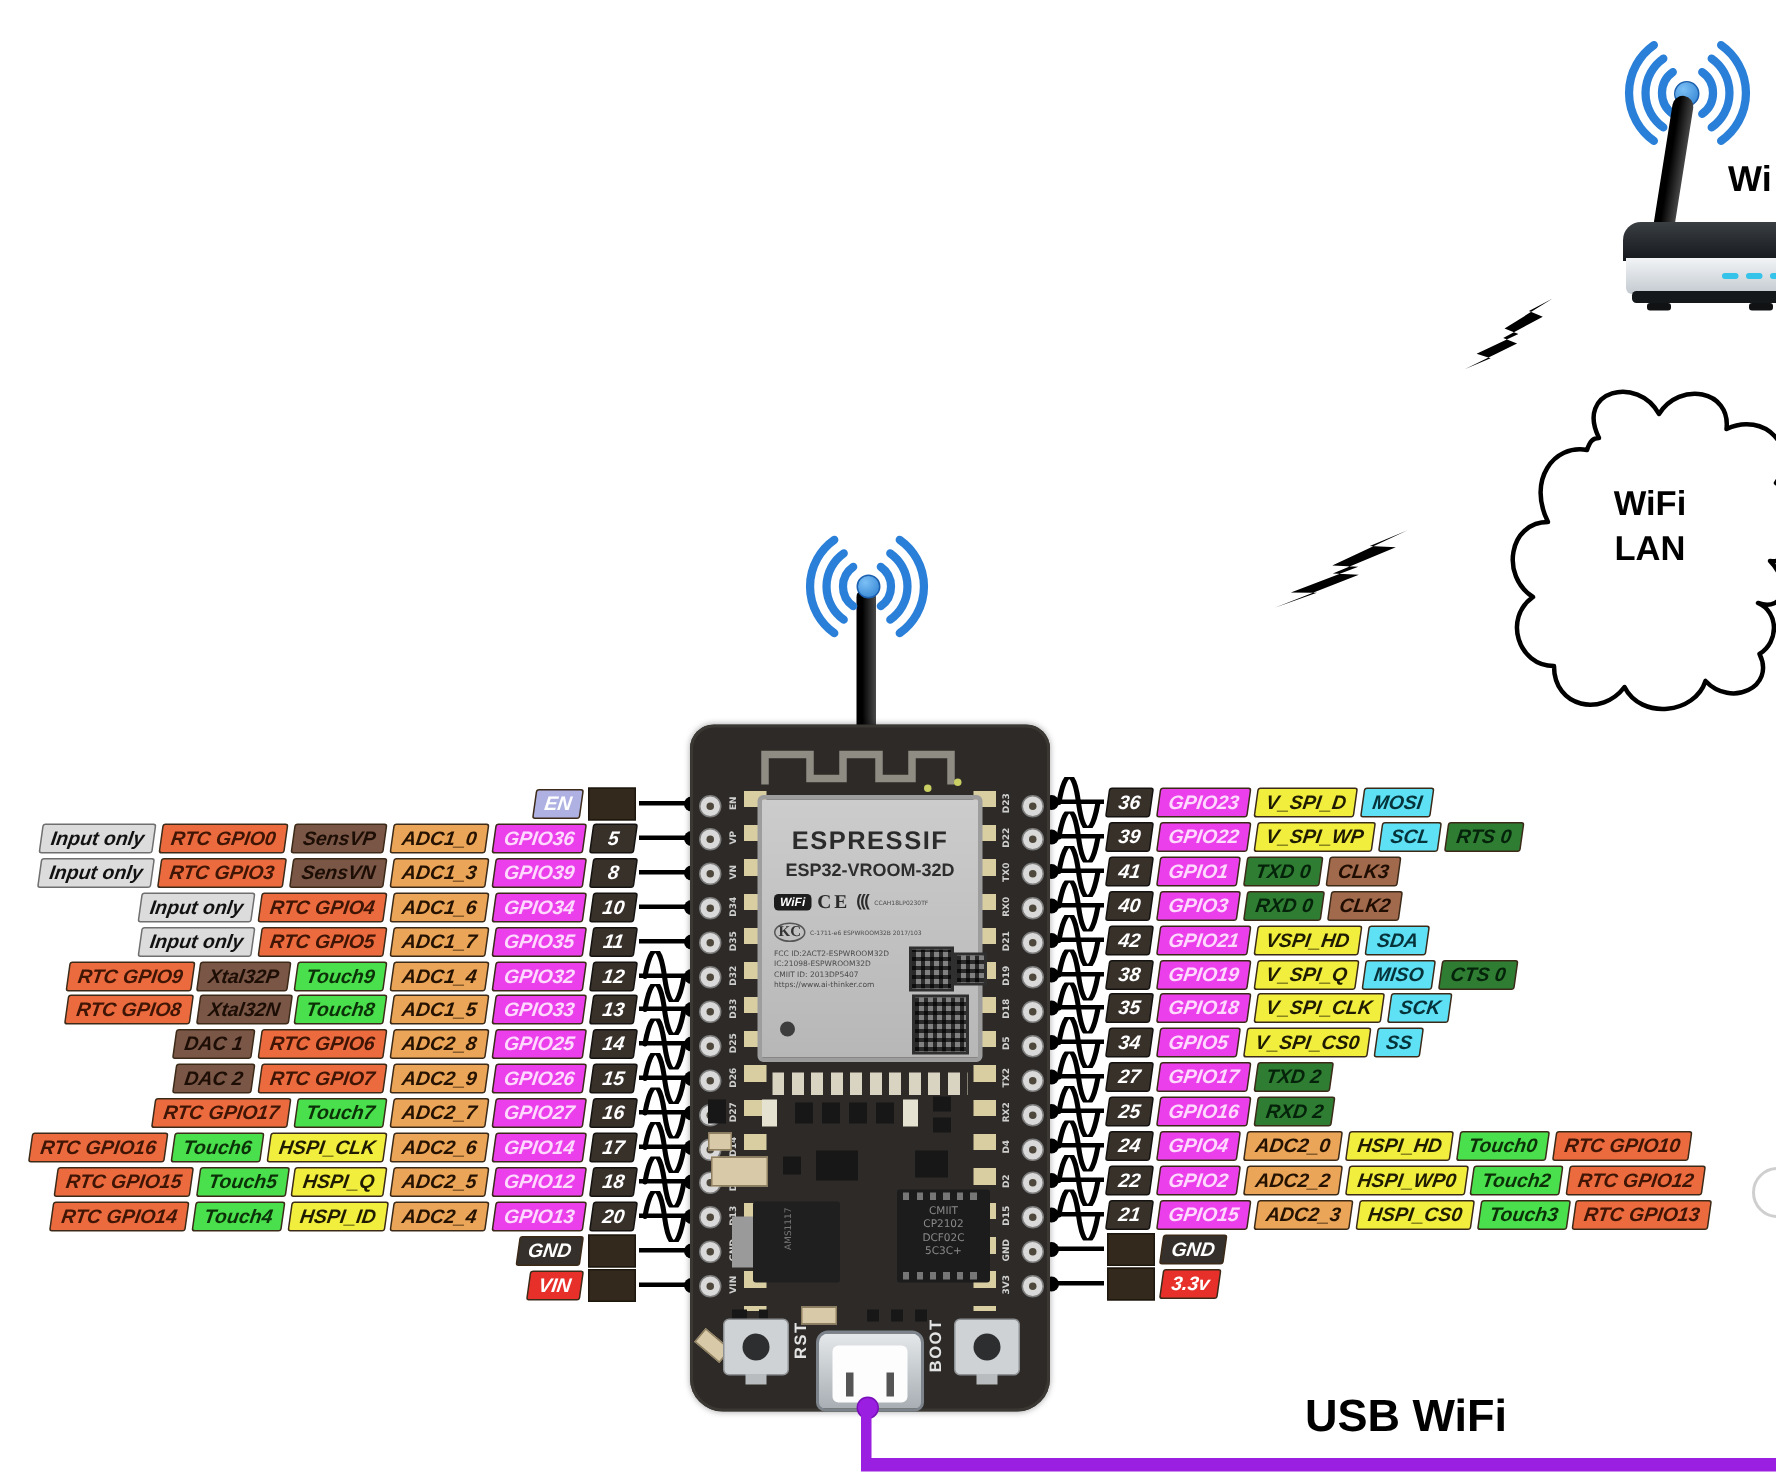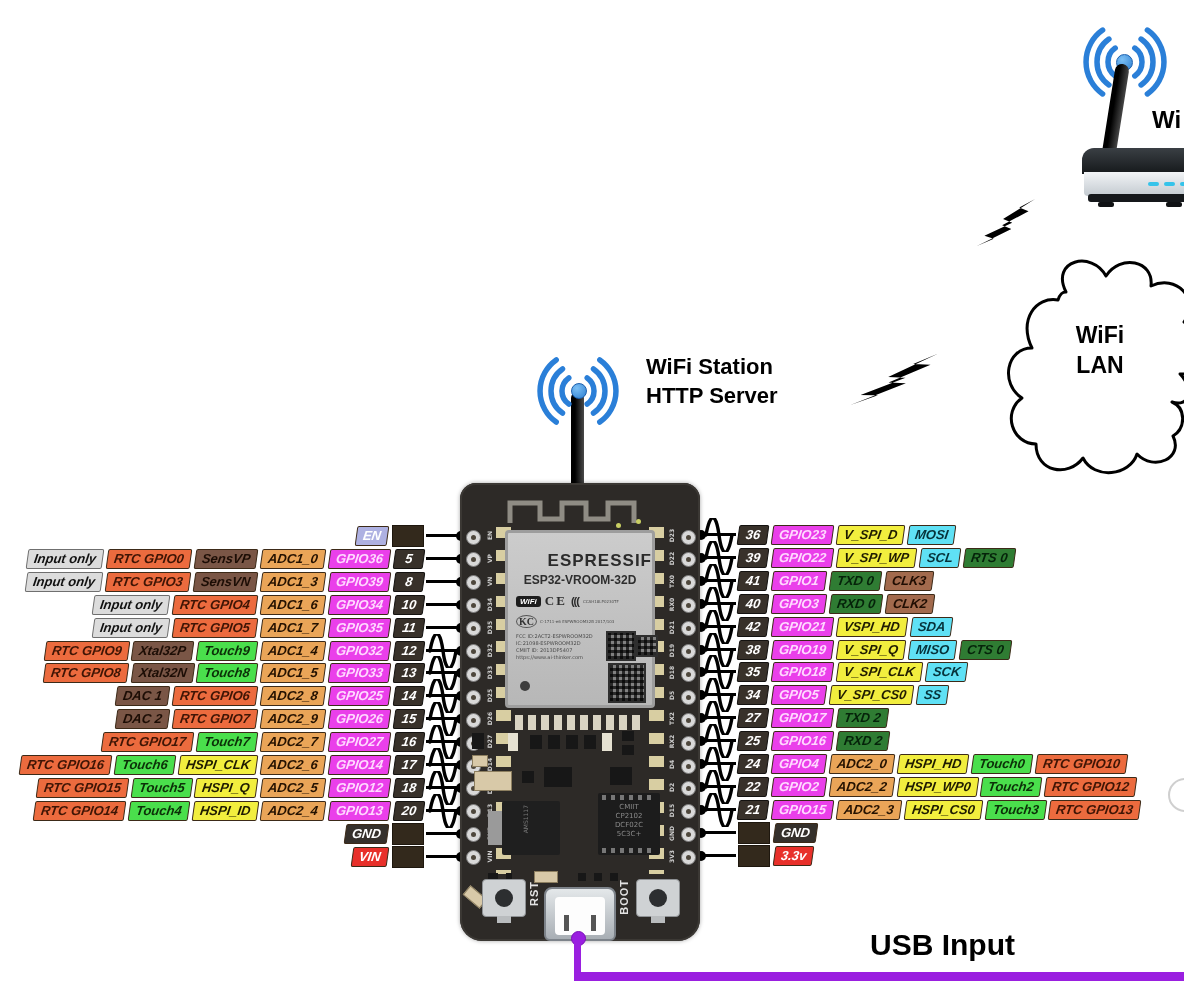--- a/index.html
+++ b/index.html
@@ -49,21 +49,21 @@
   .ant-trace path{fill:none;stroke:#8f8c84;stroke-width:5}
   .mini-dot{position:absolute;width:5px;height:5px;border-radius:50%;background:#c9cf63}
   .strip{position:absolute;width:15px;top:44px;height:347px;
          background:repeating-linear-gradient(180deg,#d8cea2 0 11px,rgba(0,0,0,0) 11px 22.9px)}
   .hole{position:absolute;width:13px;height:13px;border-radius:50%;background:#d9d9d9;border:1px solid #7d7d7d}
   .hole::after{content:'';position:absolute;left:4px;top:4px;width:5px;height:5px;border-radius:50%;background:#4e473c}
   .vlabel{position:absolute;width:16px;text-align:center;font:700 6px "DejaVu Sans",sans-serif;
           color:#cfcfcf;transform:rotate(-90deg)}
   #module{position:absolute;left:45px;top:47px;width:150px;height:178px;border-radius:4px;
           background:linear-gradient(#cccccc,#b7b7b7);border:3px solid #9d9d9d;box-sizing:border-box}
-  .mod-brand{position:absolute;left:0;top:18px;width:100%;text-align:right;
+  .mod-brand{position:absolute;left:0;top:18px;width:100%;text-align:center;
              font:700 17px "Liberation Sans",sans-serif;color:#2b2b2b;letter-spacing:1px}
   .mod-model{position:absolute;left:0;top:40px;width:100%;text-align:center;
              font:700 12px "Liberation Sans",sans-serif;color:#2e2e2e}
   .mod-badges{position:absolute;left:8px;top:60px;display:flex;align-items:center;gap:4px}
   .wifi-badge{background:#1c1c1c;color:#fff;border-radius:3px;padding:1px 4px;
               font:italic 700 8px "Liberation Sans",sans-serif}
   .ce{font:700 13px "Liberation Serif",serif;color:#2b2b2b;letter-spacing:2px}
   .arcmark{font:700 11px "Liberation Sans",sans-serif;color:#2b2b2b;letter-spacing:-1px}
   .tiny4{font:400 4px "DejaVu Sans",sans-serif;color:#4c4c4c}
   .kc-row{position:absolute;left:8px;top:82px;display:flex;align-items:center;gap:3px}
@@ -451,24 +451,20 @@
   <div id="station-mast"></div>
   <svg class="wifi-arcs" style="position:absolute;left:526px;top:352px" width="104" height="84" viewBox="0 0 104 84">
     <path d="M 42.8 25.9 A 16 16 0 0 0 42.8 52.1"></path>
     <path d="M 36.5 16.9 A 27 27 0 0 0 36.5 61.1"></path>
     <path d="M 30.2 7.9 A 38 38 0 0 0 30.2 70.1"></path>
     <path d="M 61.2 25.9 A 16 16 0 0 1 61.2 52.1"></path>
     <path d="M 67.5 16.9 A 27 27 0 0 1 67.5 61.1"></path>
     <path d="M 73.8 7.9 A 38 38 0 0 1 73.8 70.1"></path>
   </svg>
   <div class="wifi-ball" style="left:571px;top:383px;width:14px;height:14px;position:absolute"></div>
-  <div class="station-text">
-    <div>WiFi Station</div>
-    <div>HTTP Server</div>
-  </div>
 
   <div id="board">
     <svg class="ant-trace" viewBox="0 0 160 38">
       <path d="M10,34 L10,14 L40,14 L40,30 L62,30 L62,14 L86,14 L86,30 L108,30 L108,14 L134,14 L134,34"></path>
     </svg>
     <span class="mini-dot" style="left:156px;top:40px"></span>
     <span class="mini-dot" style="left:176px;top:36px"></span>
     <div class="strip" style="left:36px"></div>
     <div class="strip" style="left:189px"></div>
     <div id="board-holes">
@@ -644,16 +640,16 @@
              C 16,198 6,166 26,152 C 4,138 10,102 36,102 C 22,74 40,50 62,54 C 64,48 66,46 70,46 Z"></path>
   </svg>
   <div class="cloud-text">
     <div>WiFi</div>
     <div>LAN</div>
   </div>
 
   <div id="usb-dot"></div>
   <div id="usb-vline"></div>
   <div id="usb-hline"></div>
-  <div class="usb-text">USB Input</div>
+  <div class="usb-text">USB WiFi</div>
 
   <div id="cut-circle"></div>
 </div>
 
 </body></html>

